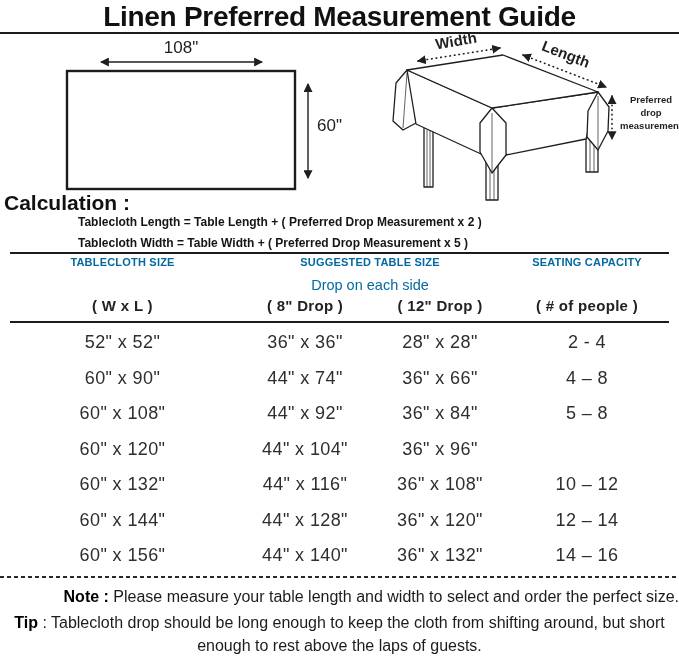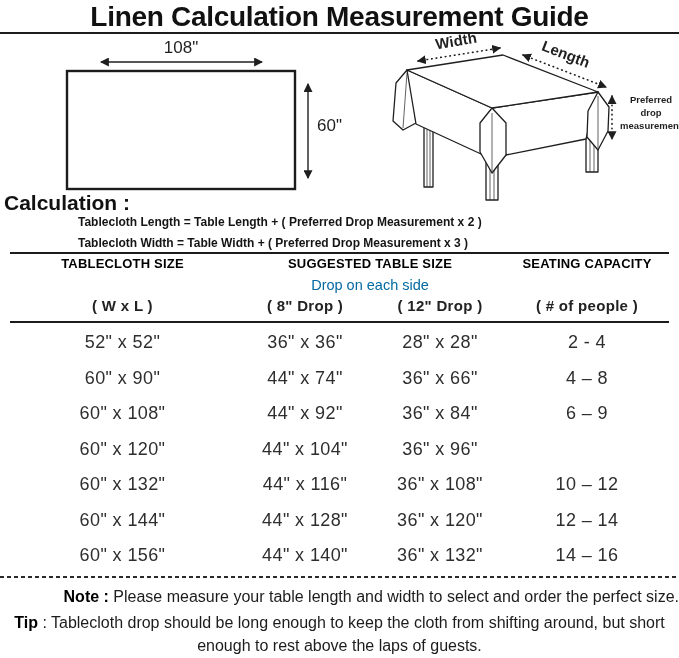--- a/index.html
+++ b/index.html
@@ -21,21 +21,21 @@
   .drop-label{font-size:9.5px;font-weight:600;font-family:"Liberation Sans",sans-serif;}
   .calc-heading{top:191px;left:4px;font-size:21px;font-weight:bold;color:#111;}
   .calc-line1{top:215px;}
   .calc-line2{top:236px;}
   .calc-line{left:78px;font-size:12px;font-weight:bold;color:#151515;}
   .tline{left:10px;width:659px;height:2px;background:#1c1c1c;}
   .tline-top{top:252px;}
   .tline-mid{top:321px;}
   .tgrid{left:10px;width:659px;display:grid;grid-template-columns:225px 140px 130px 164px;}
   .thead-row{top:256px;}
-  .thead-cell{text-align:center;font-size:13px;font-weight:bold;color:#000000;letter-spacing:0.2px;}
+  .thead-cell{text-align:center;font-size:11px;font-weight:bold;color:#0369a1;letter-spacing:0.2px;}
   .span23{grid-column:2/4;}
   .tsub-note-row{top:277px;}
   .tsub-note{text-align:center;font-size:14.5px;color:#0369a1;}
   .tsubhead-row{top:297px;font-weight:bold;}
   .tsub-cell{text-align:center;font-size:15px;color:#222;letter-spacing:0.3px;}
   .tbody{top:325px;}
   .trow{display:grid;grid-template-columns:225px 140px 130px 164px;height:35.5px;align-items:center;}
   .tcell{text-align:center;font-size:18px;color:#2e2e2e;letter-spacing:0.4px;}
   .dashed-divider{
     top:576px;left:0;width:679px;height:2px;
@@ -43,21 +43,21 @@
   }
   .note-line{top:588px;left:0;width:679px;text-align:right;font-size:16px;color:#1c1c1c;}
   .tip-line{top:611px;left:9px;width:661px;text-align:center;font-size:16px;line-height:23px;color:#1c1c1c;}
   .blabel{font-weight:bold;color:#000;}
 </style>
 </head>
 <body>
 
 <div class="page">
 
-  <div class="abs page-title">Linen Calculation Measurement Guide</div>
+  <div class="abs page-title">Linen Preferred Measurement Guide</div>
   <div class="abs title-rule"></div>
 
   <svg class="abs flat-svg" width="360" height="160" viewBox="0 0 360 160">
     <defs>
       <marker id="ah" markerUnits="userSpaceOnUse" markerWidth="9" markerHeight="9" viewBox="0 0 8 8" refX="7" refY="4" orient="auto-start-reverse">
         <path d="M0,0 L8,4 L0,8 Z" fill="#1f1f1f"></path>
       </marker>
     </defs>
     <rect x="67" y="35" width="228" height="118" fill="#ffffff" stroke="#1c1c1c" stroke-width="2.4"></rect>
     <line x1="101" y1="26" x2="262" y2="26" stroke="#1f1f1f" stroke-width="1.4" marker-start="url(#ah)" marker-end="url(#ah)"></line>
@@ -110,21 +110,21 @@
     <line x1="252" y1="63" x2="252" y2="106" stroke="#1f1f1f" stroke-width="1.6" stroke-dasharray="0.6 4" stroke-linecap="round" marker-start="url(#ah)" marker-end="url(#ah)"></line>
     <g>
       <text x="291" y="70" text-anchor="middle" class="drop-label">Preferred</text>
       <text x="291" y="83" text-anchor="middle" class="drop-label">drop</text>
       <text x="291" y="96" text-anchor="middle" class="drop-label">measurement</text>
     </g>
   </svg>
 
   <div class="abs calc-heading">Calculation :</div>
   <div class="abs calc-line calc-line1">Tablecloth Length = Table Length + ( Preferred Drop Measurement x 2 )</div>
-  <div class="abs calc-line calc-line2">Tablecloth Width = Table Width + ( Preferred Drop Measurement x 3 )</div>
+  <div class="abs calc-line calc-line2">Tablecloth Width = Table Width + ( Preferred Drop Measurement x 5 )</div>
 
   <div class="abs tline tline-top"></div>
 
   <div class="abs tgrid thead-row">
     <div class="thead-cell">TABLECLOTH SIZE</div>
     <div class="thead-cell span23">SUGGESTED TABLE SIZE</div>
     <div class="thead-cell">SEATING CAPACITY</div>
   </div>
 
   <div class="abs tgrid tsub-note-row">
@@ -152,21 +152,21 @@
     <div class="trow">
       <div class="tcell">60" x 90"</div>
       <div class="tcell">44" x 74"</div>
       <div class="tcell">36" x 66"</div>
       <div class="tcell">4 – 8</div>
     </div>
     <div class="trow">
       <div class="tcell">60" x 108"</div>
       <div class="tcell">44" x 92"</div>
       <div class="tcell">36" x 84"</div>
-      <div class="tcell">6 – 9</div>
+      <div class="tcell">5 – 8</div>
     </div>
     <div class="trow">
       <div class="tcell">60" x 120"</div>
       <div class="tcell">44" x 104"</div>
       <div class="tcell">36" x 96"</div>
     </div>
     <div class="trow">
       <div class="tcell">60" x 132"</div>
       <div class="tcell">44" x 116"</div>
       <div class="tcell">36" x 108"</div>

